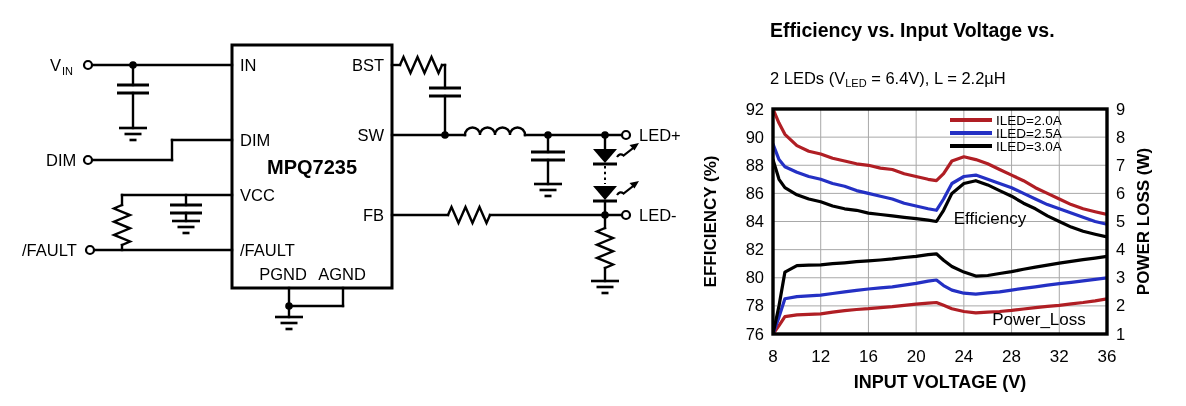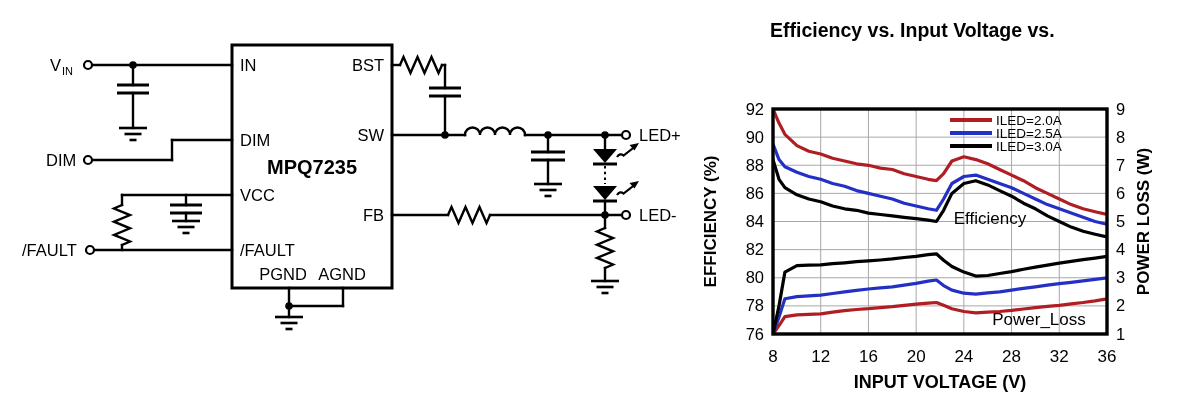--- a/index.html
+++ b/index.html
@@ -173,20 +173,22 @@
     <text class="sch" x="46" y="166">DIM</text>
     <text class="sch" x="22" y="256">/FAULT</text>
     <text class="sch" x="639" y="141">LED+</text>
     <text class="sch" x="639" y="221">LED-</text>
   </svg>
 
   
   <div class="chart-panel">
     <div class="chart-title">
       <span>Efficiency vs. Input Voltage vs.</span>
+    </div>
+    <div class="chart-sub"><span>2 LEDs (V</span><span class="sub">LED</span><span> = 6.4V), L = 2.2µH</span>
     </div>
 
     <svg id="plot-svg" width="486" height="321" viewBox="0 0 486 321">
       <defs>
         <clipPath id="plotclip">
             <rect x="73" y="12" width="334" height="225"></rect>
           </clipPath>
       </defs>
 
       <g id="grid">

